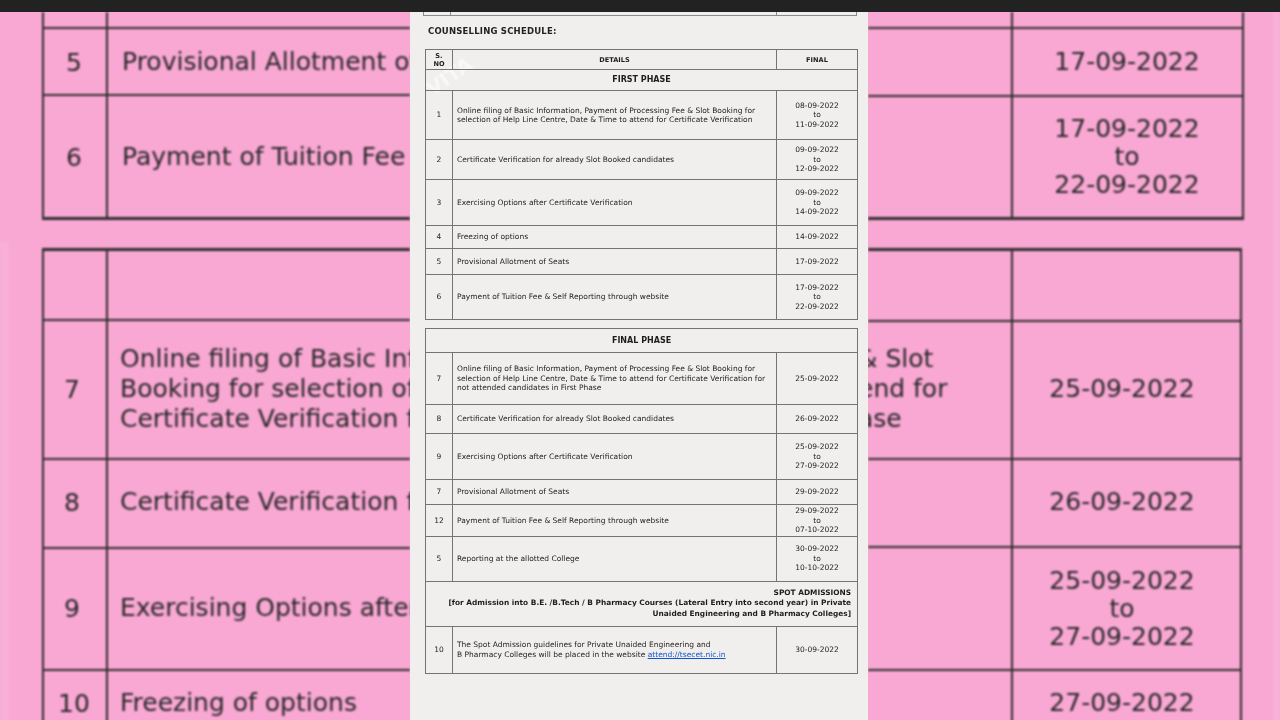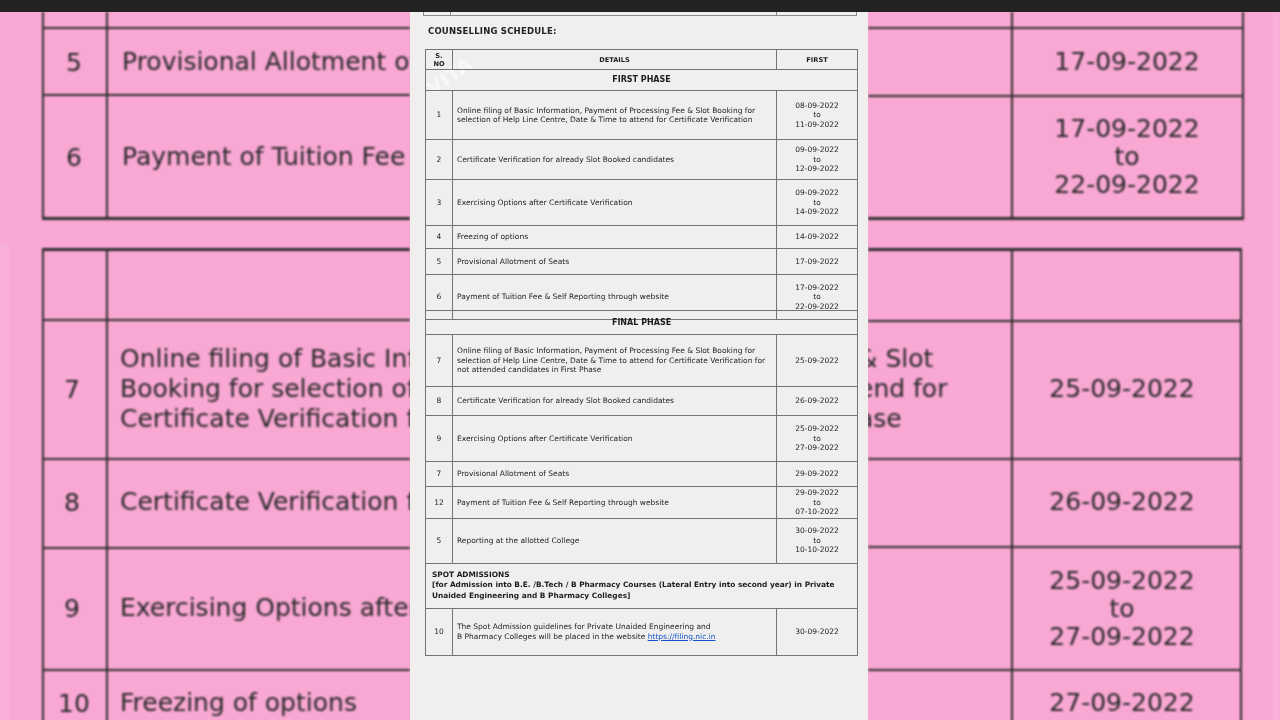--- a/index.html
+++ b/index.html
@@ -19,31 +19,31 @@
   
   #doc{position:absolute;left:410px;top:0;width:458px;height:720px;background:#f0efee;color:#1d1d1d;}
   #doc-title{position:absolute;left:18px;top:14px;font-size:8.5px;font-weight:bold;color:#222;letter-spacing:.2px;}
   #watermark{position:absolute;left:14px;top:52px;font-size:20px;font-weight:bold;
              color:rgba(255,255,255,0.55);transform:rotate(-35deg);filter:blur(.5px);pointer-events:none;}
   .frag-h{position:absolute;height:1px;background:#8a8a8a;}
   .frag-v{position:absolute;width:1px;background:#8a8a8a;}
 
   table.sched{position:absolute;left:15px;border-collapse:collapse;table-layout:fixed;width:432px;
               font-size:7.5px;color:#1d1d1d;}
-  #t1{top:37px;} #t2{top:298px;}
+  #t1{top:37px;} #t2{top:316px;}
   table.sched td{border:1px solid #747474;padding:1px 4px;vertical-align:middle;line-height:9.5px;}
   col.c1{width:27px;} col.c2{width:324px;} col.c3{width:81px;}
   tr.hdr td{font-weight:bold;text-align:center;font-size:6.6px;line-height:8px;white-space:pre-line;}
   tr.hdr{height:20px;}
   tr.phase td{font-weight:bold;text-align:center;font-size:8px;}
   #t1 tr.phase{height:21px;} #t2 tr.phase{height:24px;}
   td.c-no{text-align:center;}
   td.c-det{white-space:pre-line;}
   td.c-date{text-align:center;white-space:pre-line;line-height:10px;}
-  tr.spot-hdr td{font-weight:bold;text-align:left;font-size:7.4px;line-height:10.5px;padding:2px 6px;}
+  tr.spot-hdr td{font-weight:bold;text-align:right;font-size:7.4px;line-height:10.5px;padding:2px 6px;}
   tr.spot-hdr{height:45px;}
   #b1 tr:nth-child(1){height:49px;} #b1 tr:nth-child(2){height:40px;} #b1 tr:nth-child(3){height:46px;}
   #b1 tr:nth-child(4){height:23px;} #b1 tr:nth-child(5){height:26px;} #b1 tr:nth-child(6){height:45px;}
   #b2 tr:nth-child(1){height:52px;} #b2 tr:nth-child(2){height:29px;} #b2 tr:nth-child(3){height:46px;}
   #b2 tr:nth-child(4){height:25px;} #b2 tr:nth-child(5){height:26px;} #b2 tr:nth-child(6){height:45px;}
   #b2 tr:nth-child(7){height:51px;}
   #b3 tr:nth-child(1){height:47px;}
   a.site-link{color:#1155cc;text-decoration:underline;}
 </style>
 </head>
@@ -129,21 +129,21 @@
       <colgroup>
           <col class="c1">
           <col class="c2">
           <col class="c3">
         </colgroup>
       <tbody>
         <tr class="hdr">
           <td>S.
 NO</td>
           <td>DETAILS</td>
-          <td>FIRST</td>
+          <td>FINAL</td>
         </tr>
         <tr class="phase">
           <td colspan="3">FIRST PHASE</td>
         </tr>
       </tbody>
       <tbody id="b1">
           <tr>
             <td class="c-no">1</td>
             <td class="c-det">Online filing of Basic Information, Payment of Processing Fee &amp; Slot Booking for selection of Help Line Centre, Date &amp; Time to attend for Certificate Verification</td>
             <td class="c-date">08-09-2022
@@ -238,19 +238,19 @@
           <td colspan="3">
             <div>SPOT ADMISSIONS</div>
             <div>[for Admission into B.E. /B.Tech / B Pharmacy Courses (Lateral Entry into second year) in Private Unaided Engineering and B Pharmacy Colleges]</div>
           </td>
         </tr>
       </tbody>
       <tbody id="b3">
           <tr>
             <td class="c-no">10</td>
             <td class="c-det">The Spot Admission guidelines for Private Unaided Engineering and
-B Pharmacy  Colleges will be placed in the website <a class="site-link" href="#">https://filing.nic.in</a></td>
+B Pharmacy  Colleges will be placed in the website <a class="site-link" href="#">attend://tsecet.nic.in</a></td>
             <td class="c-date">30-09-2022</td>
           </tr>
         </tbody>
     </table>
   </div>
 </div>
 
 </body></html>

